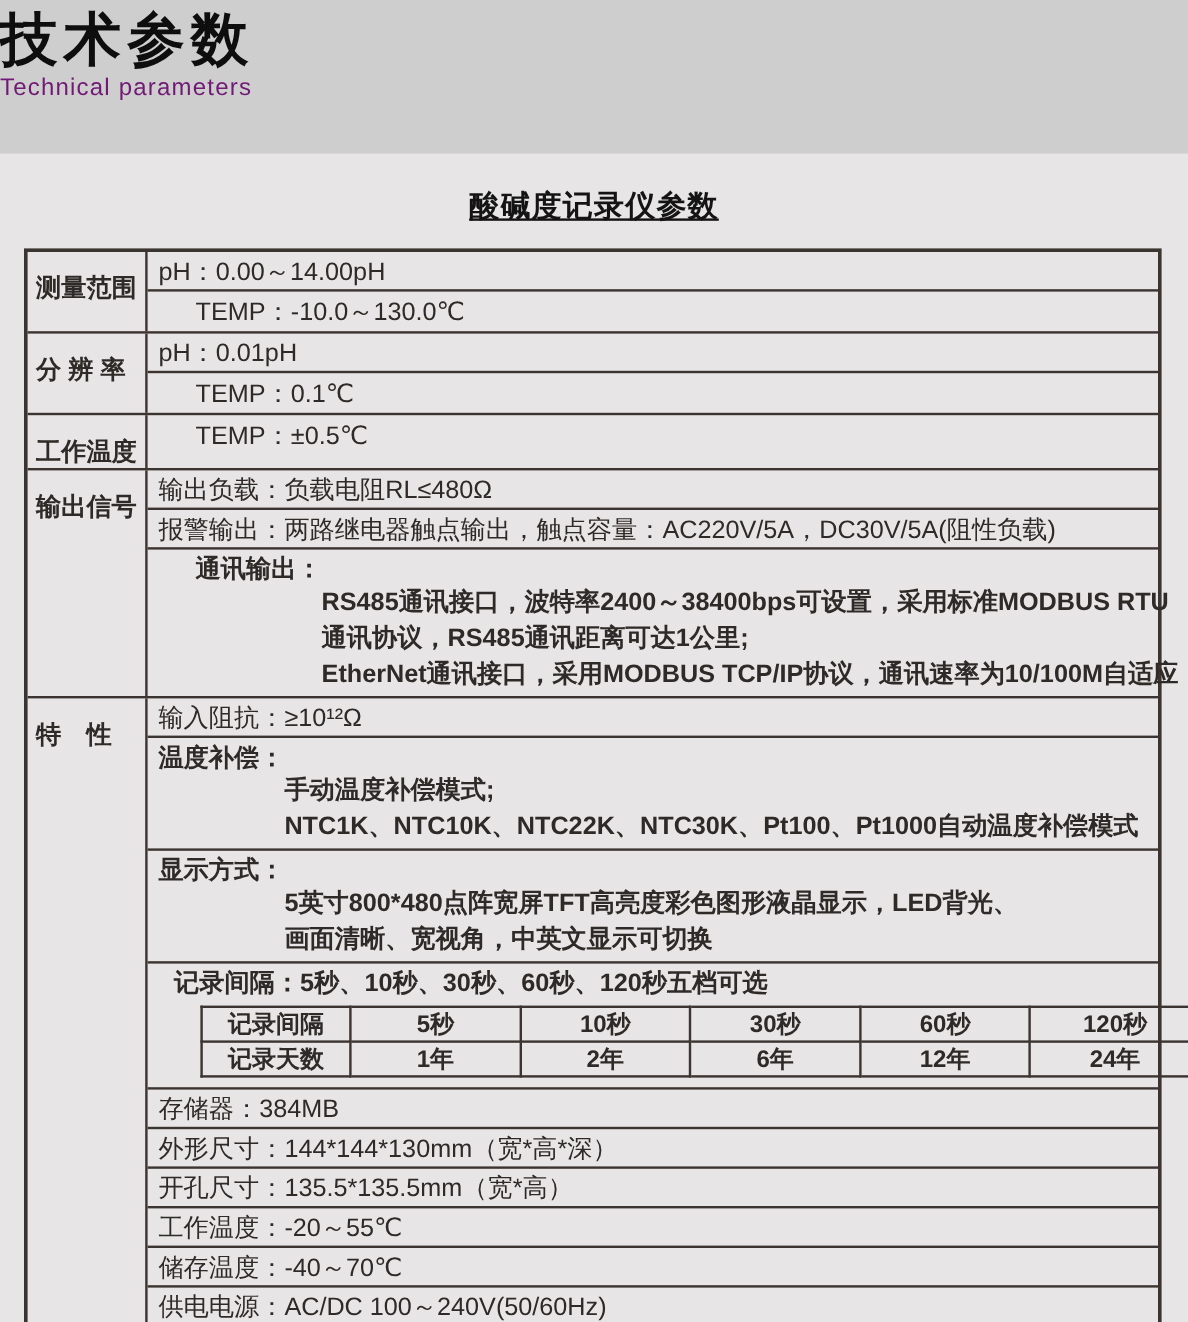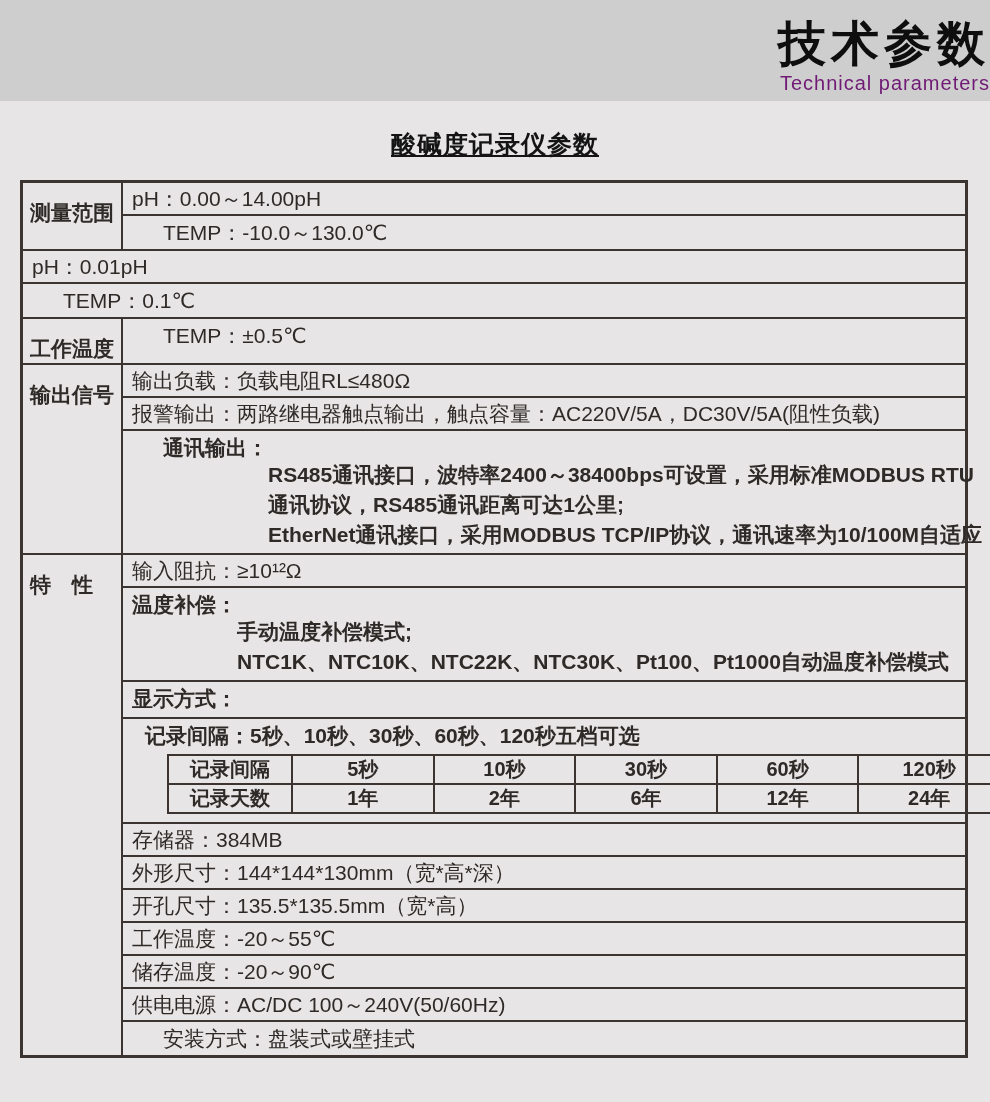--- a/index.html
+++ b/index.html
@@ -11,24 +11,24 @@
   }
   *{box-sizing:border-box;margin:0;padding:0;}
   html,body{width:990px;height:1102px;overflow:hidden;}
   body{
     background:var(--bg);
     font-family:"Liberation Sans","DejaVu Sans",sans-serif;
     color:var(--text);
   }
   
   .band{
-    height:101px;
+    height:128px;
     background:var(--band);
-    text-align:right;
-    padding-top:16px;
+    text-align:left;
+    padding-top:6px;
   }
   .band h1{
     font-size:48px;
     font-weight:900;
     letter-spacing:5px;
     color:var(--title);
     line-height:1.15;
   }
   .band-sub{
     font-size:20px;
@@ -141,20 +141,21 @@
 
     <div class="group">
       <div class="glabel">测量范围</div>
       <div class="grows">
         <div class="srow">pH：0.00～14.00pH</div>
         <div class="srow">TEMP：-10.0～130.0℃</div>
       </div>
     </div>
 
     <div class="group">
+      <div class="glabel">分 辨 率</div>
       <div class="grows">
         <div class="srow">pH：0.01pH</div>
         <div class="srow">TEMP：0.1℃</div>
       </div>
     </div>
 
     <div class="group">
       <div class="glabel">工作温度</div>
       <div class="grows">
         <div class="srow">TEMP：±0.5℃</div>
@@ -185,20 +186,24 @@
         <div class="mrow">
           <span class="mlabel">温度补偿：</span>
           <div class="mlines">
             <div>手动温度补偿模式;</div>
             <div>NTC1K、NTC10K、NTC22K、NTC30K、Pt100、Pt1000自动温度补偿模式</div>
           </div>
         </div>
 
         <div class="mrow">
           <span class="mlabel">显示方式：</span>
+          <div class="mlines">
+            <div>5英寸800*480点阵宽屏TFT高亮度彩色图形液晶显示，LED背光、</div>
+            <div>画面清晰、宽视角，中英文显示可切换</div>
+          </div>
         </div>
 
         <div class="rrow">
           <div class="rtext">记录间隔：5秒、10秒、30秒、60秒、120秒五档可选</div>
           <table class="inner">
             <tbody>
                 <tr>
               <td class="c0">记录间隔</td>
               <td>5秒</td>
               <td>10秒</td>
@@ -215,20 +220,20 @@
               <td>24年</td>
             </tr>
           </tbody>
             </table>
         </div>
 
         <div class="srow">存储器：384MB</div>
         <div class="srow">外形尺寸：144*144*130mm（宽*高*深）</div>
         <div class="srow">开孔尺寸：135.5*135.5mm（宽*高）</div>
         <div class="srow">工作温度：-20～55℃</div>
-        <div class="srow">储存温度：-20～90℃</div>
+        <div class="srow">储存温度：-40～70℃</div>
         <div class="srow">供电电源：AC/DC 100～240V(50/60Hz)</div>
         <div class="srow">安装方式：盘装式或壁挂式</div>
       </div>
     </div>
 
   </div>
 </div>
 
 </body></html>

